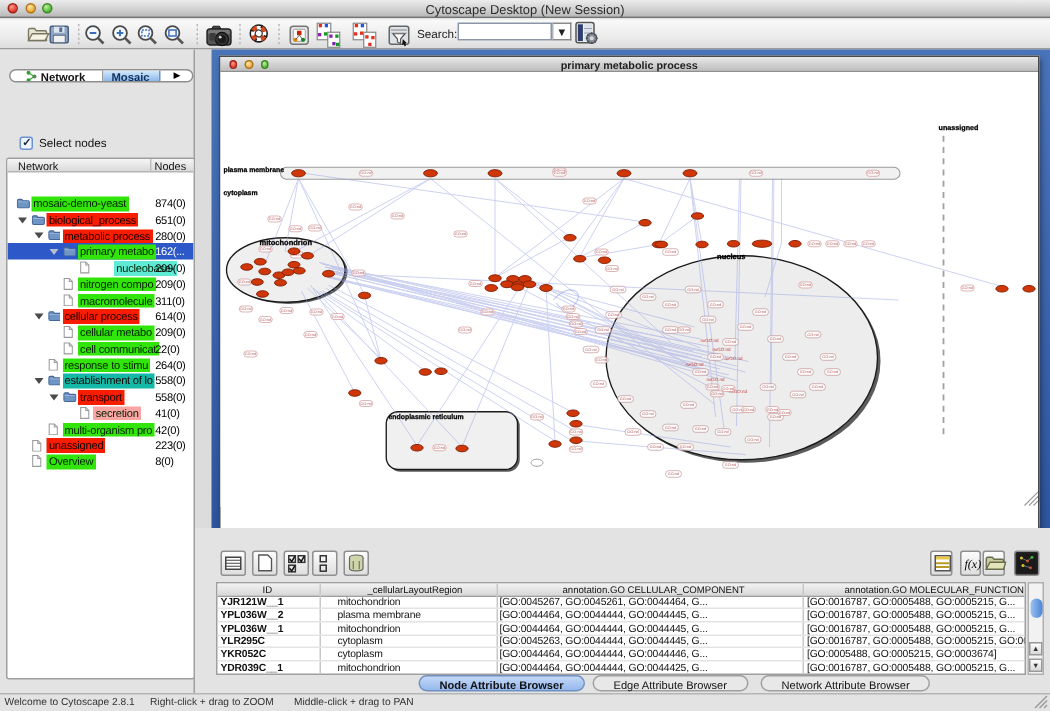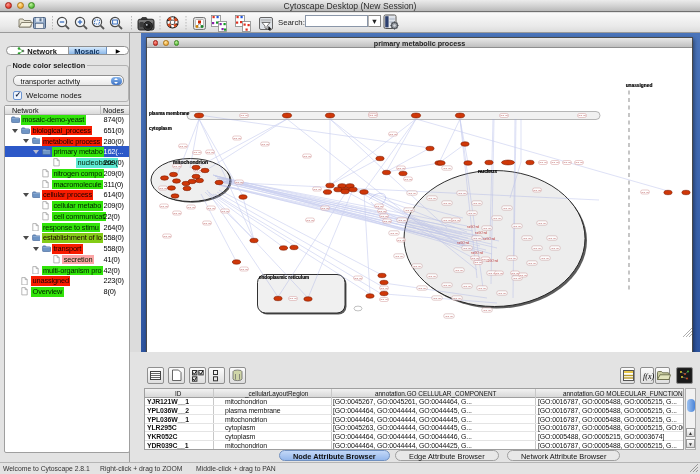--- a/index.html
+++ b/index.html
@@ -35,21 +35,21 @@
 #chklbl { position:absolute; left:26px; top:57.5px; font-size:7.8px; color:#111; }
 
 #treebox { position:absolute; left:4px; top:71.5px; width:126px; height:348px; background:#fff; border:1px solid #9f9f9f; border-radius:2px; }
 #thead { position:absolute; left:0; top:0; width:124px; height:9px; background:linear-gradient(#f5f5f5,#dadada); border-bottom:1px solid #b5b5b5; }
 #thead .h1 { position:absolute; left:7px; top:0.5px; font-size:7.3px; color:#111; }
 #thead .h2 { position:absolute; left:98px; top:0.5px; font-size:7.3px; color:#111; }
 #thead .hd { position:absolute; left:95px; top:0; width:1px; height:9px; background:#c0c0c0; }
 #trees { position:absolute; left:0; top:9.1px; width:124px; height:337px; overflow:hidden; }
 .ticon { position:absolute; }
 .ticon svg { display:block; }
-.trow { position:absolute; left:0; width:148px; height:10.7px; }
+.trow { position:absolute; left:0; width:148px; height:10.7px;margin-top:16px; }
 .selbg { position:absolute; left:0; top:-0.5px; width:124px; height:11.2px; background:#2c58c8; }
 .tlbl { position:absolute; top:0.6px; font-size:7.4px; letter-spacing:-0.15px; padding:0 1.5px 0.5px 1.5px; white-space:nowrap; }
 .tnum { position:absolute; left:98.5px; top:0.6px; font-size:7.4px; letter-spacing:-0.2px; }
 
 #mdi { left:141px; top:33px; width:559px; height:319px; background:linear-gradient(#4a74ba,#2e55a0); }
 #divider { position:absolute; left:130px; top:33px; width:11px; height:319px; background:#dcdcdc; }
 #mdi .inwin { position:absolute; left:5px; top:4px; width:547px; height:324px; border:1px solid #4a4a4a; background:#fff; box-shadow:1px 2px 4px rgba(0,0,0,0.45); }
 #mdi .intitle { position:absolute; left:0; top:0; width:545px; height:9.5px; background:linear-gradient(#e8e8e8,#bfbfbf); border-bottom:1px solid #8f8f8f; }
 #mdi .intitle .wt { position:absolute; left:0; right:0; top:1px; text-align:center; font-size:7.2px; font-weight:bold; color:#222; }
 .tli { position:absolute; top:2px; width:5.6px; height:5.6px; border-radius:50%; }
@@ -209,29 +209,22 @@
   <div id="tabs">
     <div class="t1"><svg width="8" height="8" viewBox="0 0 8 8" style="vertical-align:-1px">
             <circle cx="2" cy="1.5" r="1.3" fill="#2ba02b"></circle>
             <circle cx="6" cy="4" r="1.3" fill="#777"></circle>
             <circle cx="2" cy="6.5" r="1.3" fill="#2ba02b"></circle>
             <path d="M2,1.5 L6,4 L2,6.5" fill="none" stroke="#2ba02b" stroke-width="0.7"></path>
           </svg> Network</div>
     <div class="t2">Mosaic</div>
     <div class="t3">▶</div>
   </div>
-  <div id="gbox">
-        <span class="glbl">Node color selection</span>
-    <div id="combo">
-          <span class="ctext">transporter activity</span>
-          <span class="stepper"></span>
-        </div>
-  </div>
   <span id="chk"></span>
-      <span id="chklbl">Welcome nodes</span>
+      <span id="chklbl">Select nodes</span>
   <div id="treebox">
     <div id="thead">
           <span class="h1">Network</span>
           <span class="hd"></span>
           <span class="h2">Nodes</span>
         </div>
     <div id="trees">
 <div class="trow" style="top:0.0px;">
             <span class="ticon" style="left:6.0px;top:1.4px">
               <svg width="8.5" height="7" viewBox="0 0 8.5 7">
@@ -348,21 +341,21 @@
             <span class="tnum" style="color:#000">264(0)</span>
           </div>
 <div class="trow" style="top:118.2px;">
             <span style="position:absolute;left:17.5px;top:3.2px;width:0;height:0;border-left:3.4px solid transparent;border-right:3.4px solid transparent;border-top:4.4px solid #4a4a4a"></span>
             <span class="ticon" style="left:26.8px;top:1.4px">
               <svg width="8.5" height="7" viewBox="0 0 8.5 7">
                 <path d="M0.6,1.8 q0,-0.9 0.9,-0.9 h2 l0.9,1 h3.3 q0.9,0 0.9,0.9 v2.9 q0,0.9 -0.9,0.9 h-6.2 q-0.9,0 -0.9,-0.9 z" fill="#6f95c5" stroke="#44669a" stroke-width="0.7"></path>
                 <path d="M0.9,2.9 h7 v-0.5 h-7 z" fill="#a3bcdc"></path>
               </svg>
             </span>
-            <span class="tlbl" style="left:36.5px;background:#84cc16;color:#1a0000">establishment of lo</span>
+            <span class="tlbl" style="left:36.5px;background:#14b8a6;color:#1a0000">establishment of lo</span>
             <span class="tnum" style="color:#000">558(0)</span>
           </div>
 <div class="trow" style="top:129.0px;">
             <span style="position:absolute;left:27.9px;top:3.2px;width:0;height:0;border-left:3.4px solid transparent;border-right:3.4px solid transparent;border-top:4.4px solid #4a4a4a"></span>
             <span class="ticon" style="left:37.2px;top:1.4px">
               <svg width="8.5" height="7" viewBox="0 0 8.5 7">
                 <path d="M0.6,1.8 q0,-0.9 0.9,-0.9 h2 l0.9,1 h3.3 q0.9,0 0.9,0.9 v2.9 q0,0.9 -0.9,0.9 h-6.2 q-0.9,0 -0.9,-0.9 z" fill="#6f95c5" stroke="#44669a" stroke-width="0.7"></path>
                 <path d="M0.9,2.9 h7 v-0.5 h-7 z" fill="#a3bcdc"></path>
               </svg>
             </span>

